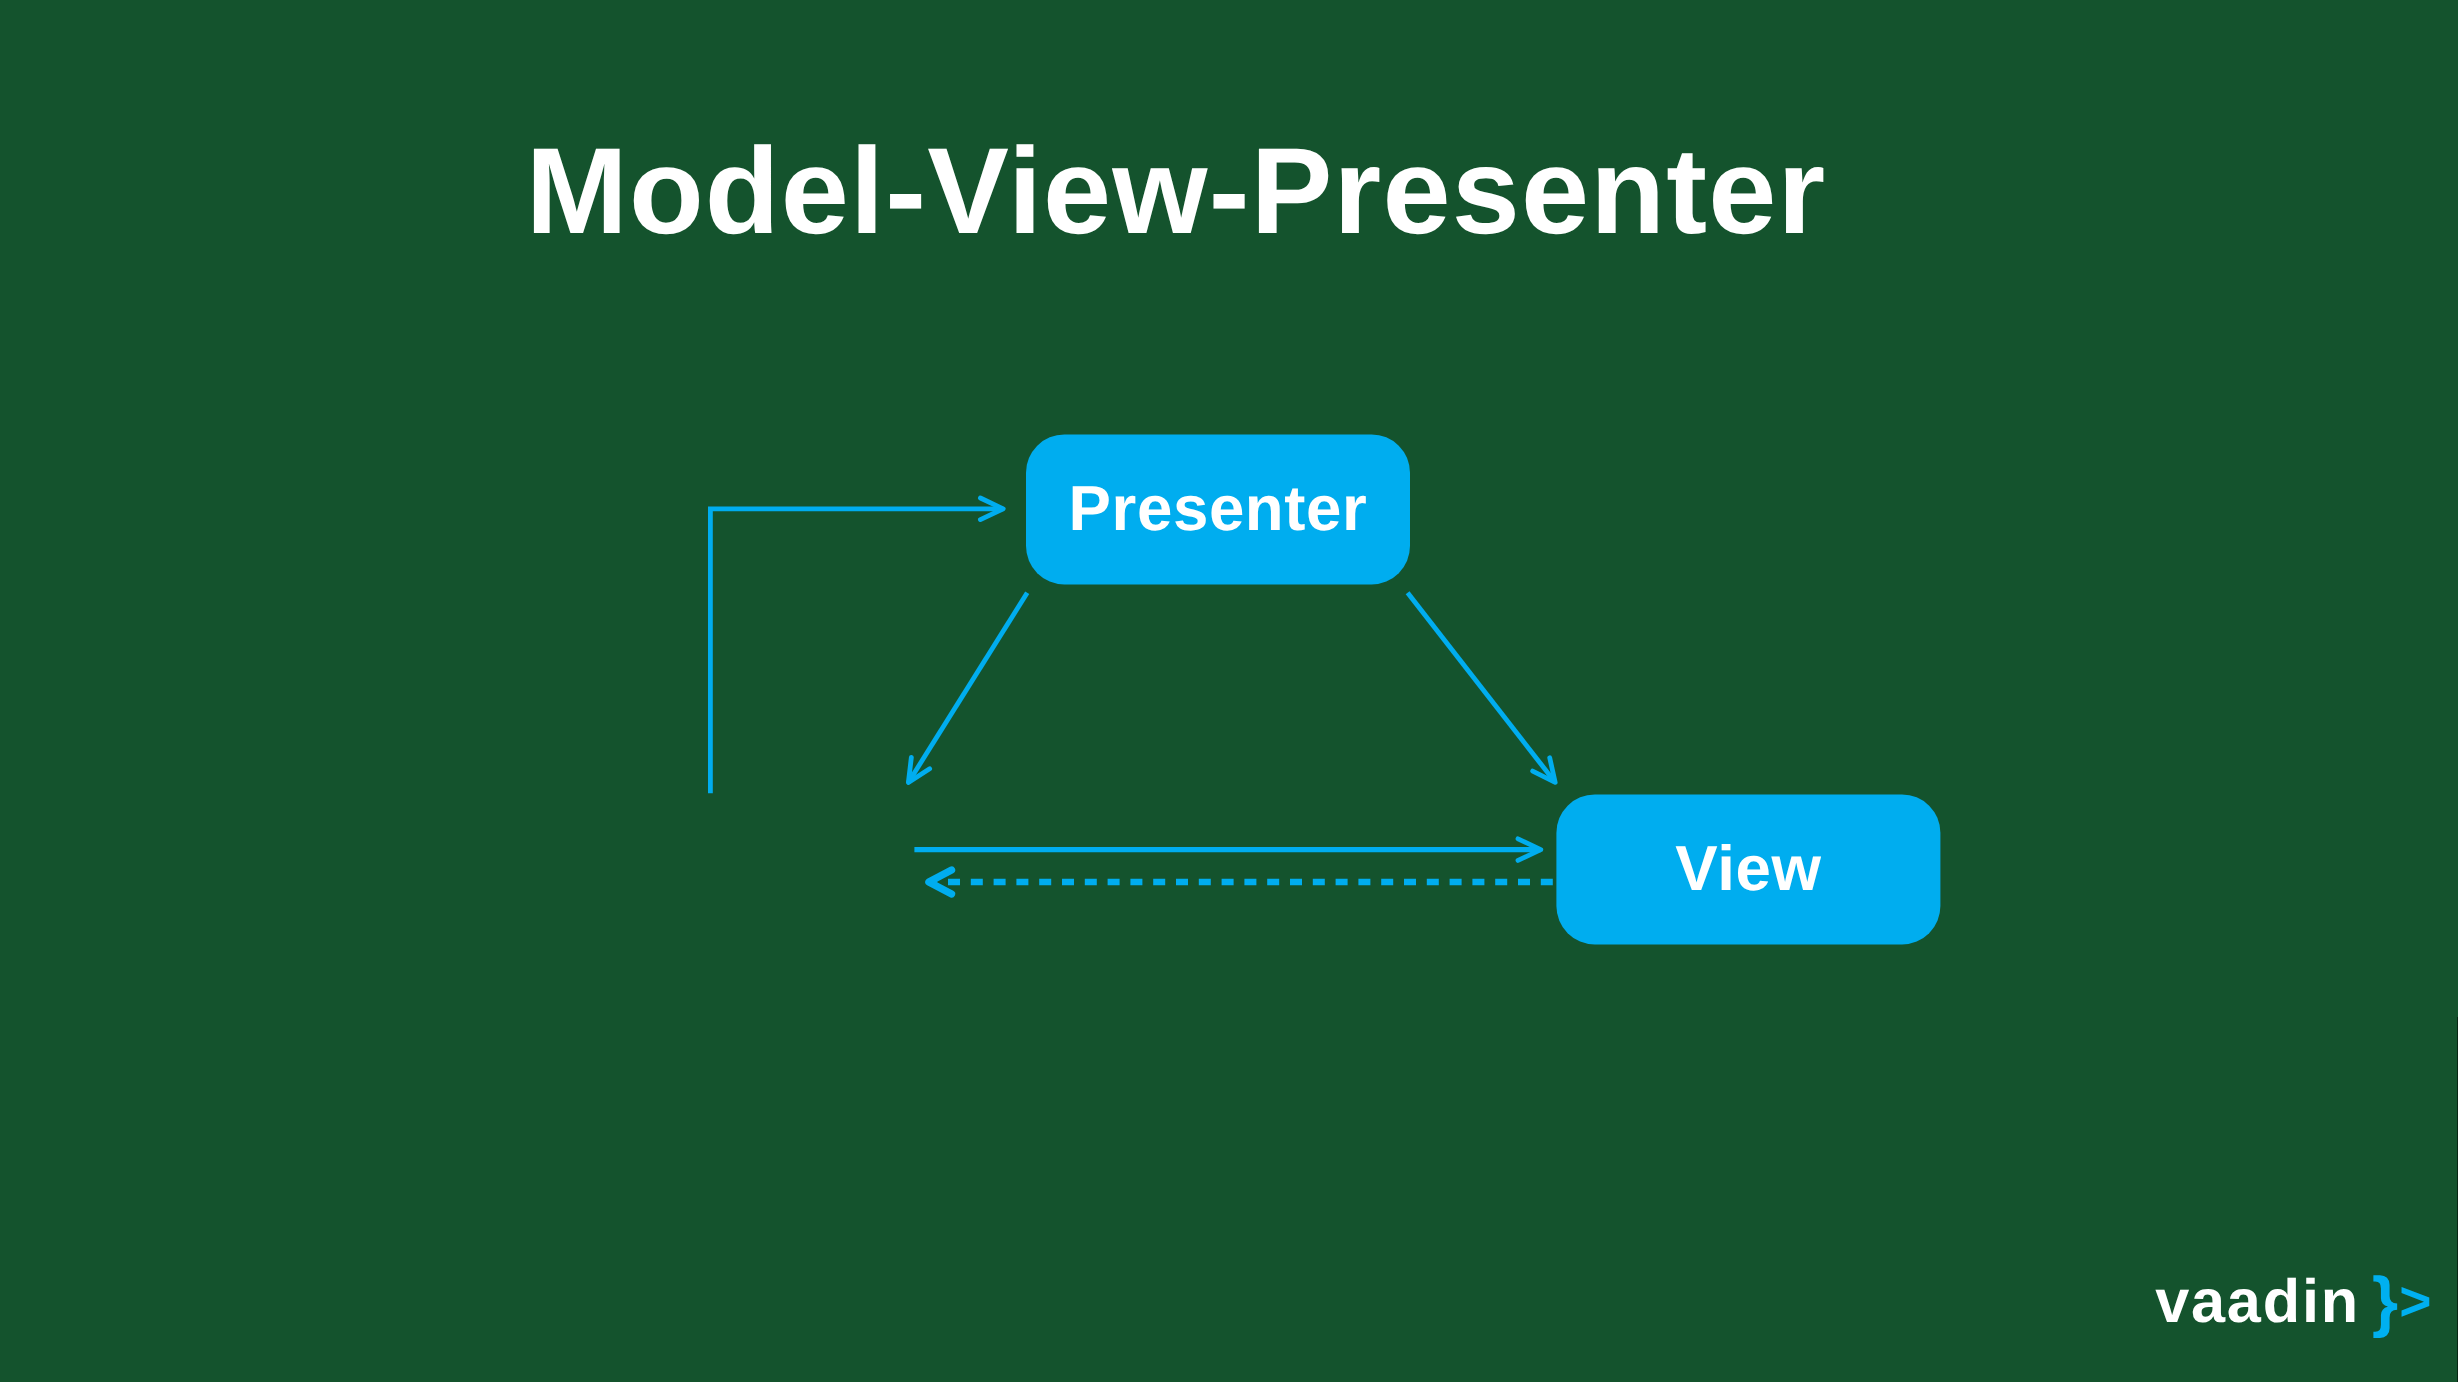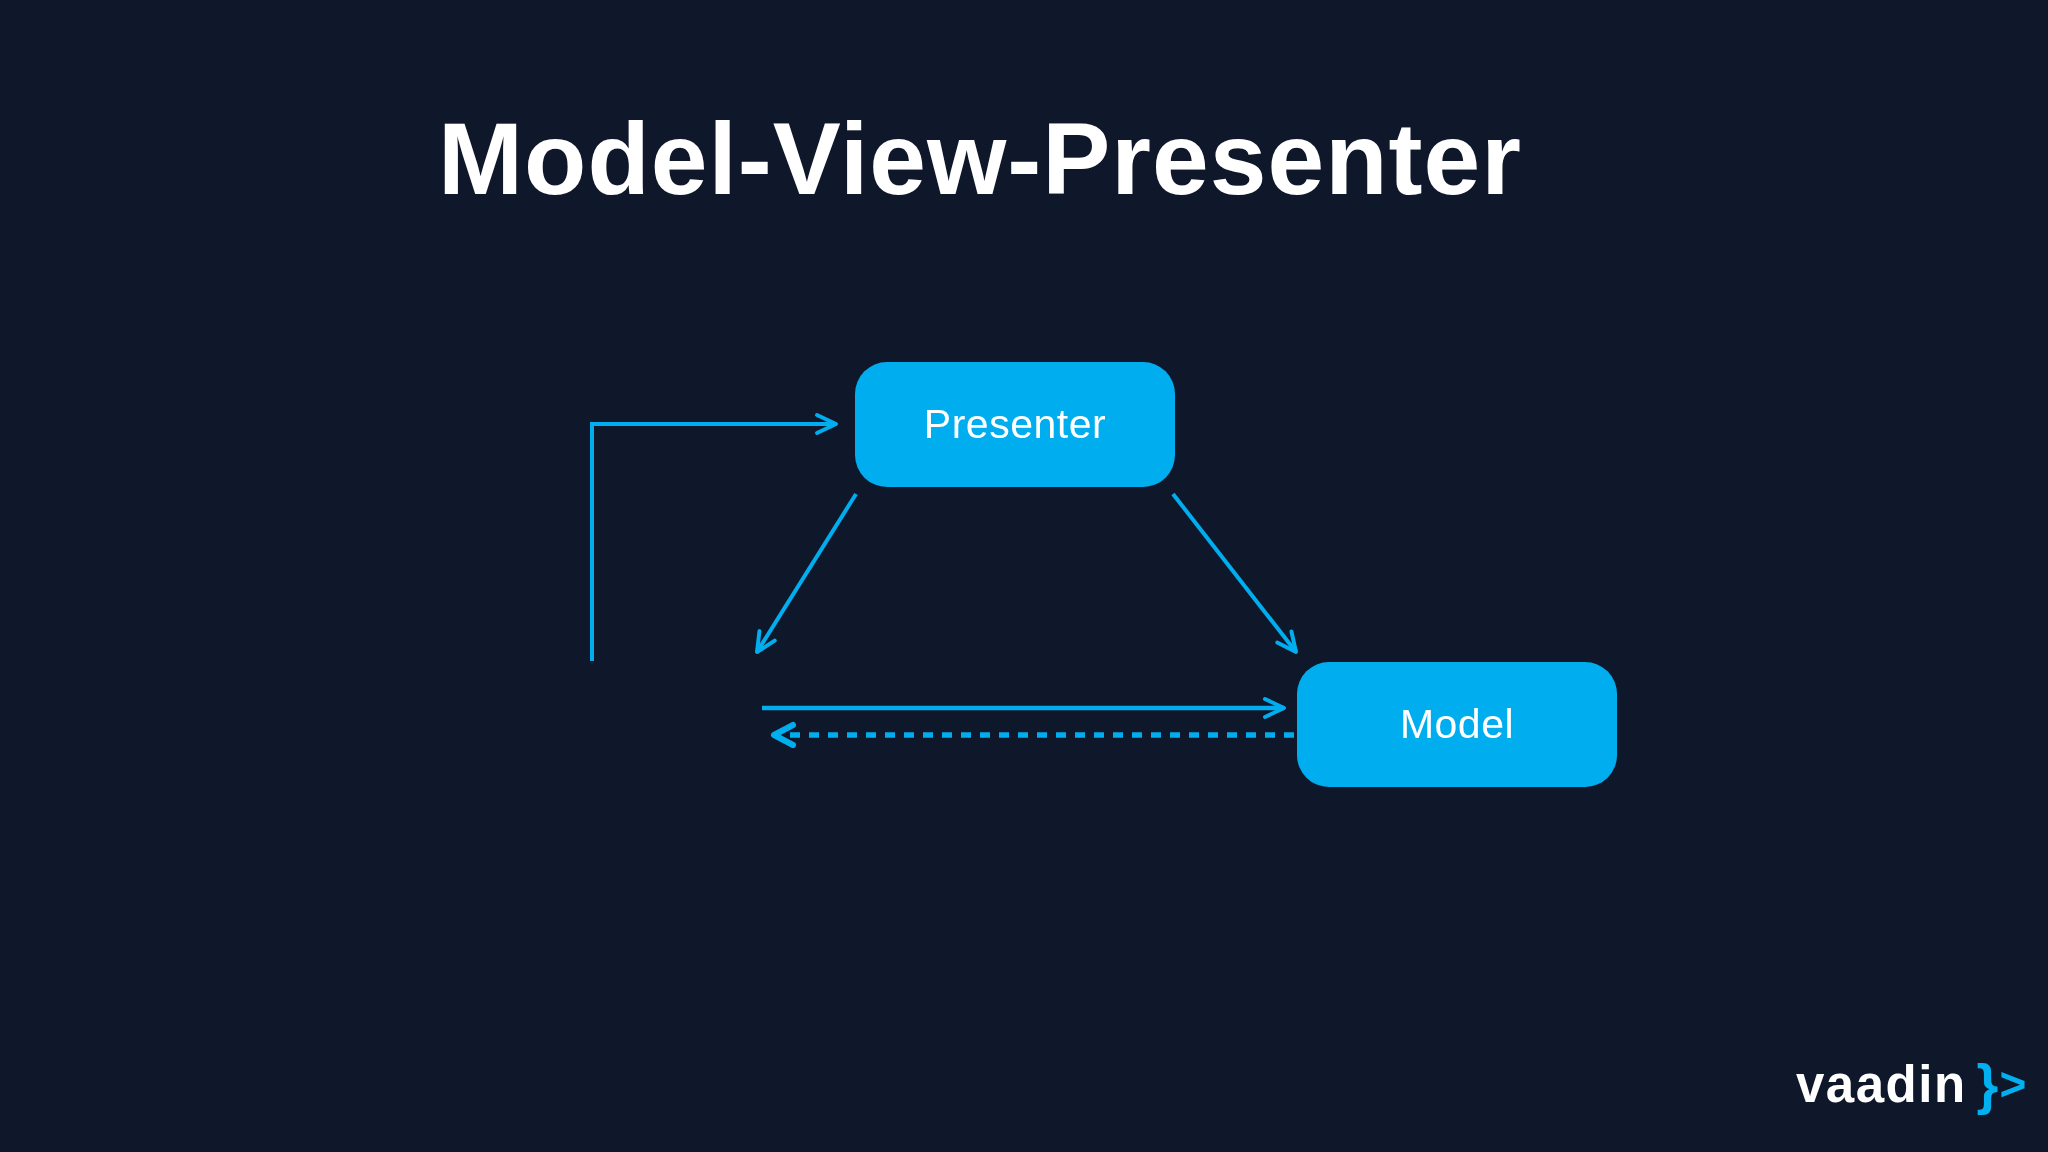--- a/index.html
+++ b/index.html
@@ -4,21 +4,21 @@
 <style>
   html, body {
     margin: 0;
     padding: 0;
     background: #000000;
   }
   .slide {
     position: relative;
     width: 2048px;
     height: 1152px;
-    background: #0f172a;
+    background: #14532d;
     overflow: hidden;
     font-family: "Liberation Sans", "DejaVu Sans", sans-serif;
   }
   .title {
     position: absolute;
     top: 108px;
     left: 0;
     width: 1960px;
     margin: 0;
     text-align: center;
@@ -45,22 +45,22 @@
     border-radius: 32px;
     display: flex;
     align-items: center;
     justify-content: center;
   }
   .node-presenter { left: 855px; top: 362px; width: 320px; height: 125px; }
   .node-view      { left: 432px; top: 662px; width: 320px; height: 126px; }
   .node-model     { left: 1297px; top: 662px; width: 320px; height: 125px; }
   .node-label {
     color: #FFFFFF;
-    font-size: 41px;
-    font-weight: 400;
+    font-size: 53px;
+    font-weight: 700;
     letter-spacing: 0.5px;
   }
   .logo {
     position: absolute;
     left: 1796px;
     top: 1056px;
     display: flex;
     align-items: center;
     height: 56px;
   }
@@ -113,21 +113,21 @@
 
     <path class="edge" d="M1294,735 L774,735" stroke-width="5.5" stroke-dasharray="10 9" marker-end="url(#arrowhead-dashed)" stroke="#00ADEF"></path>
   </svg>
 
   <div class="node node-presenter">
     <span class="node-label">Presenter</span>
   </div>
 
 
   <div class="node node-model">
-    <span class="node-label">Model</span>
+    <span class="node-label">View</span>
   </div>
 
   <div class="logo">
     <span class="logo-word">vaadin</span>
     <span class="logo-brace">}</span>
     <span class="logo-chevron">&gt;</span>
   </div>
 
 </div>
 

